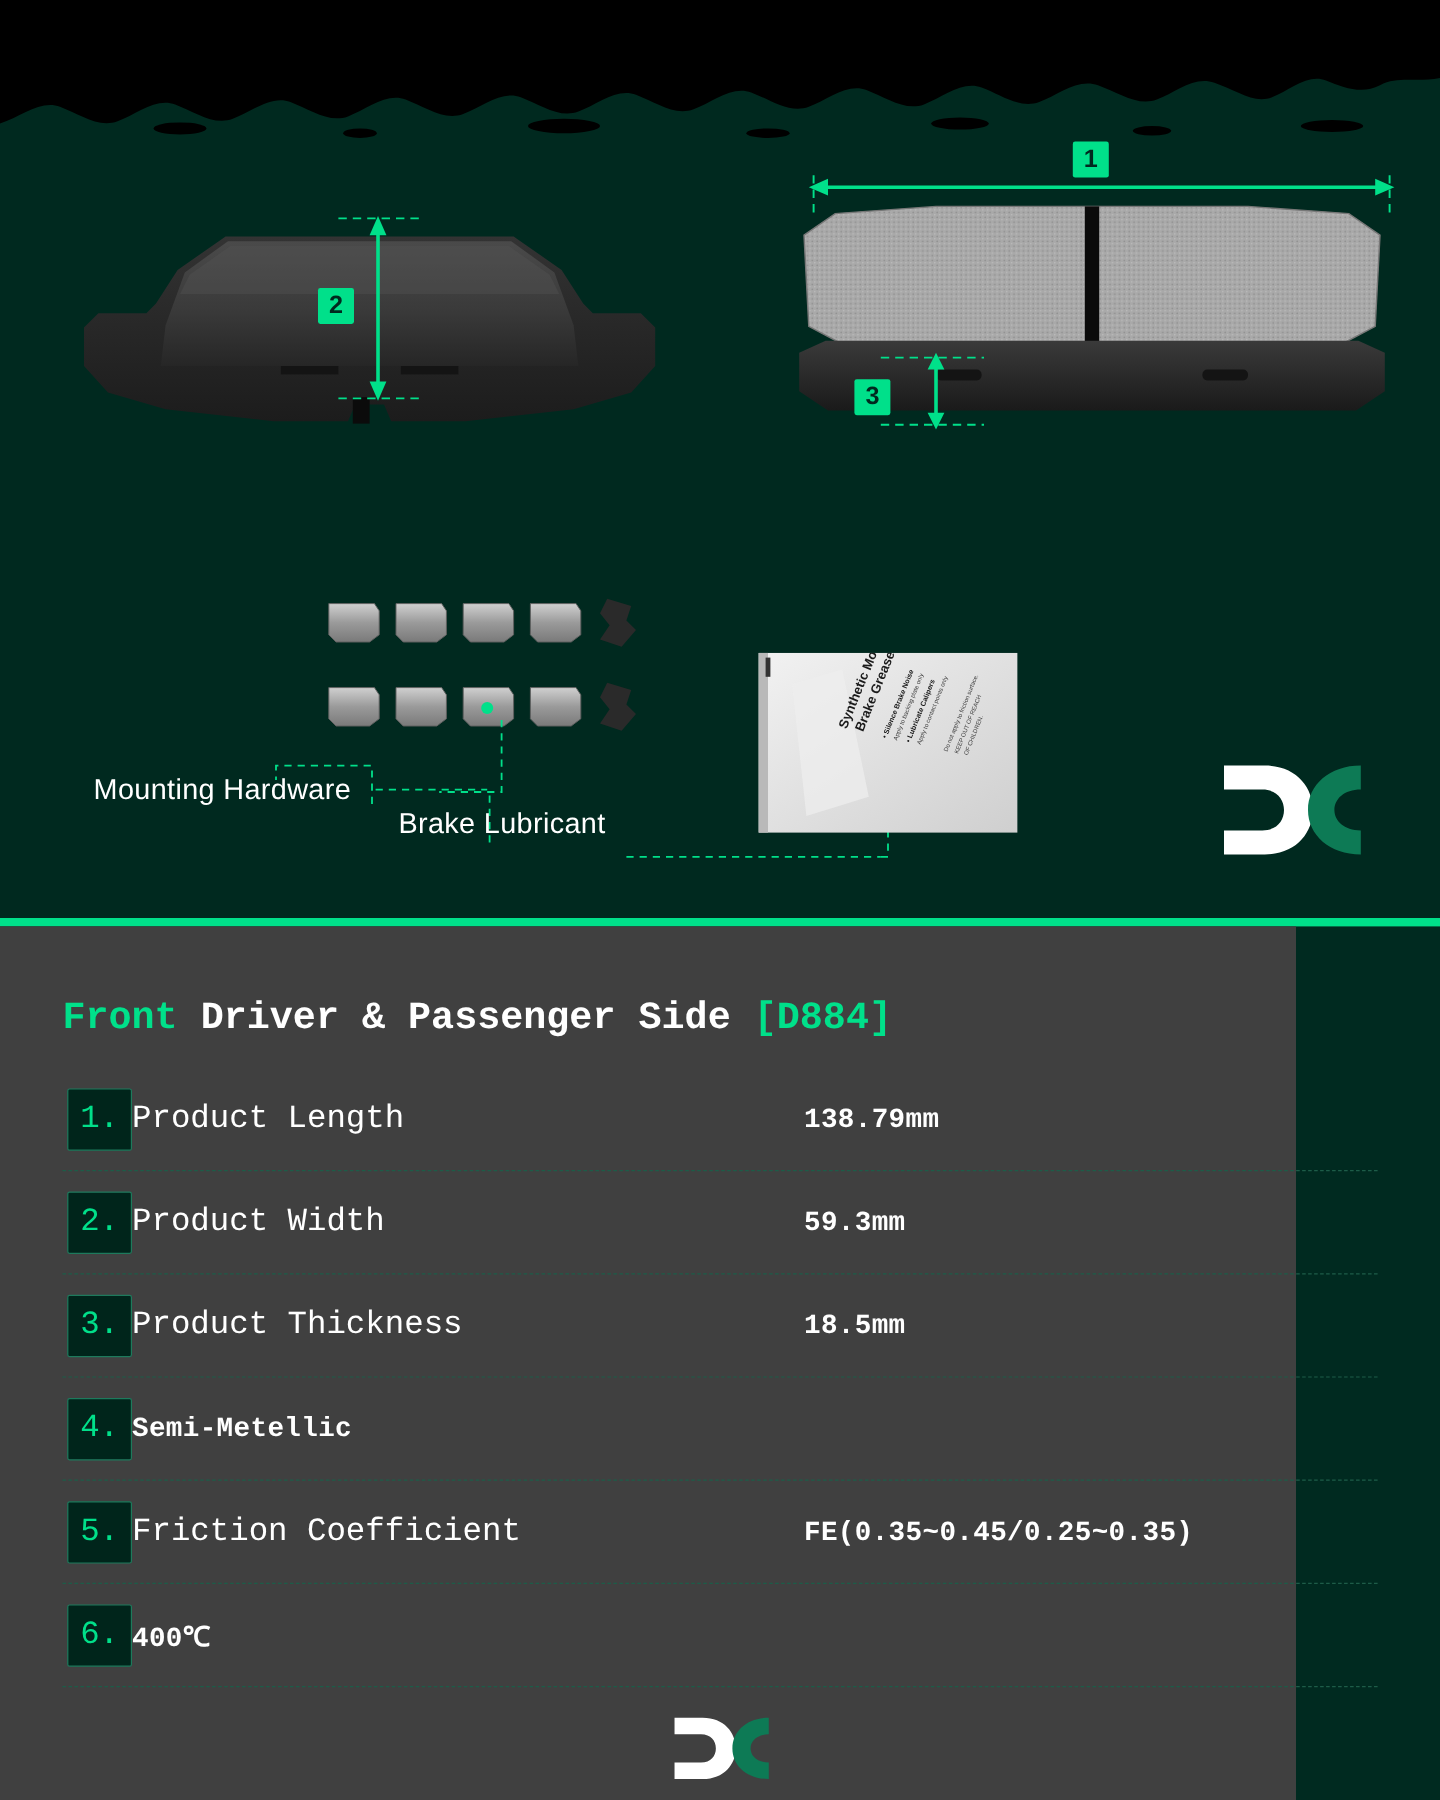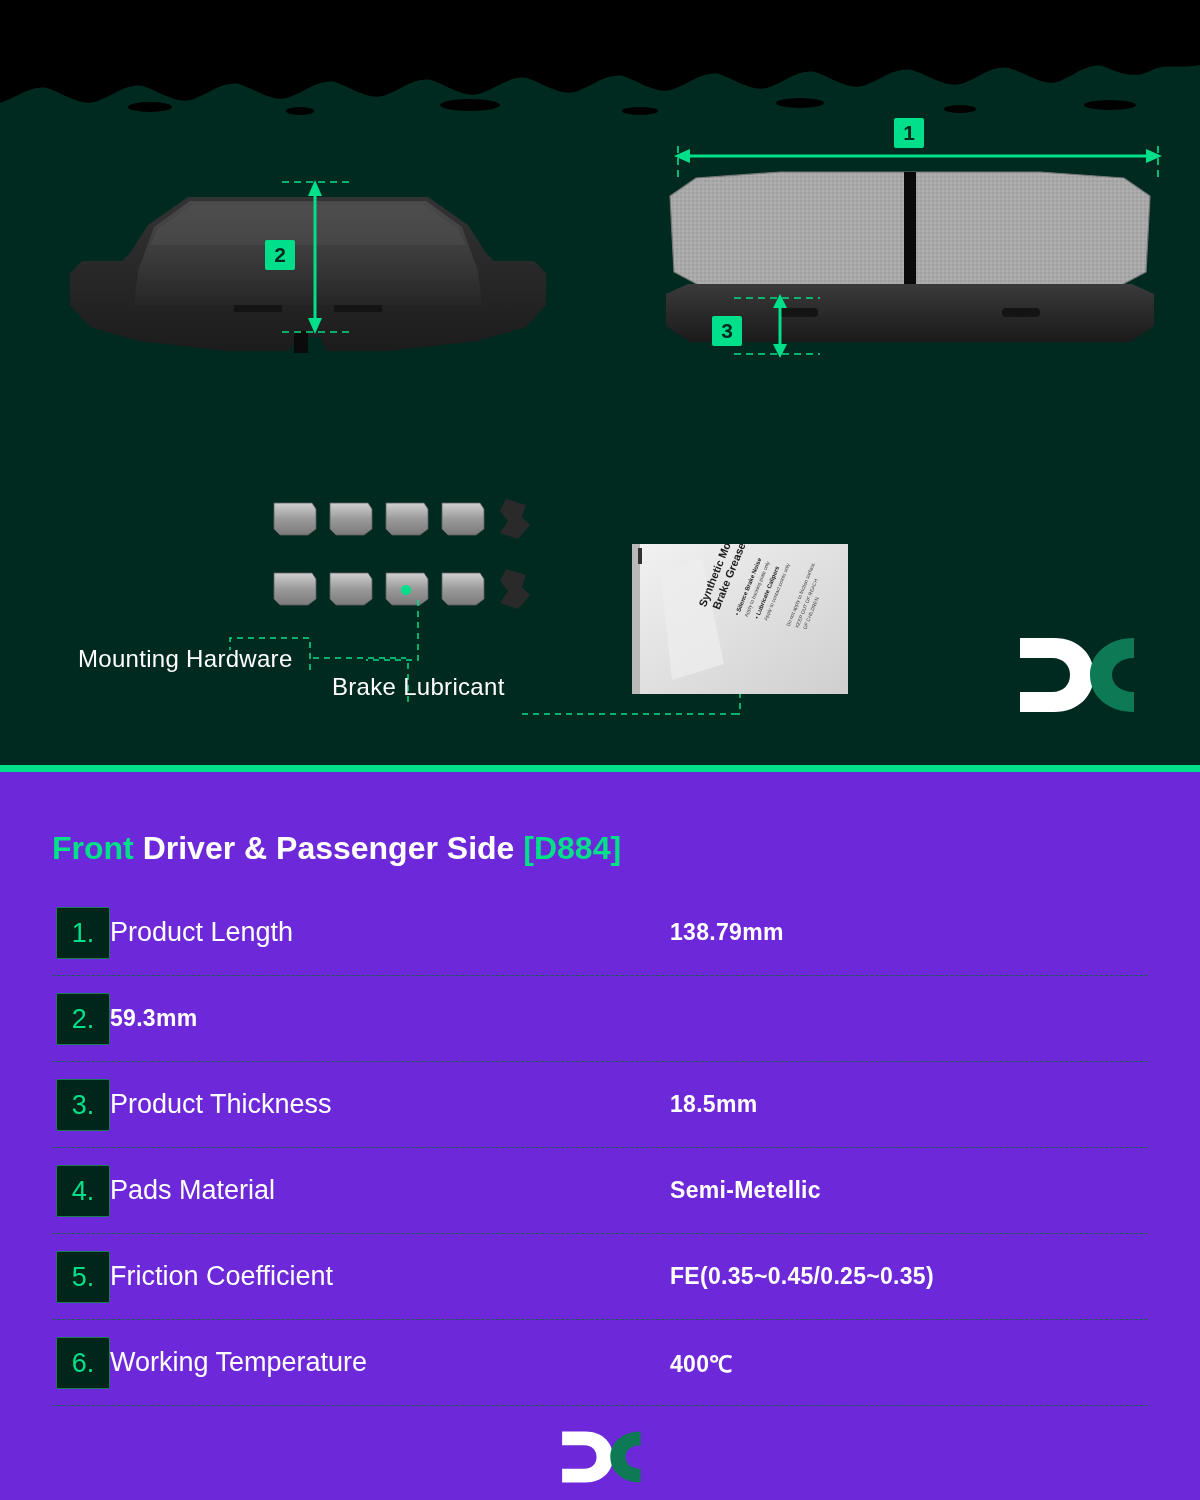--- a/index.html
+++ b/index.html
@@ -93,23 +93,24 @@
     width: 1200px;
     height: 7px;
     background: #00e08a;
   }
 
   
   .spec-area {
     position: absolute;
     left: 0;
     top: 772px;
-    width: 1200px;
+    width: 1080px;
     height: 728px;
-    background: #6d28d9;
+    background: #404040;
+    font-family: Liberation Mono, monospace;
   }
   .spec-title {
     position: absolute;
     left: 52px;
     top: 58px;
     font-size: 32px;
     font-weight: bold;
     color: #ffffff;
     white-space: nowrap;
   }
@@ -355,44 +356,43 @@
     <div class="spec-rows">
 
       <div class="spec-row">
         <div class="spec-num">1.</div>
         <div class="spec-label">Product Length</div>
         <div class="spec-value">138.79mm</div>
       </div>
 
       <div class="spec-row">
         <div class="spec-num">2.</div>
+        <div class="spec-label">Product Width</div>
         <div class="spec-value">59.3mm</div>
       </div>
 
       <div class="spec-row">
         <div class="spec-num">3.</div>
         <div class="spec-label">Product Thickness</div>
         <div class="spec-value">18.5mm</div>
       </div>
 
       <div class="spec-row">
         <div class="spec-num">4.</div>
-        <div class="spec-label">Pads Material</div>
         <div class="spec-value">Semi-Metellic</div>
       </div>
 
       <div class="spec-row">
         <div class="spec-num">5.</div>
         <div class="spec-label">Friction Coefficient</div>
         <div class="spec-value">FE(0.35~0.45/0.25~0.35)</div>
       </div>
 
       <div class="spec-row">
         <div class="spec-num">6.</div>
-        <div class="spec-label">Working Temperature</div>
         <div class="spec-value">400℃</div>
       </div>
 
     </div>
   </div>
 
   <svg class="bottom-brand" width="104" height="62" viewBox="0 0 130 90">
     <path d="M10,8 L44,8 C70,8 84,26 84,45 C84,64 70,82 44,82 L10,82 L10,62 L42,62
              C54,62 60,54 60,45 C60,36 54,28 42,28 L10,28 Z" fill="#ffffff"></path>
     <path d="M124,8 C98,8 80,24 80,45 C80,66 98,82 124,82 L124,62 C110,62 102,54 102,45

